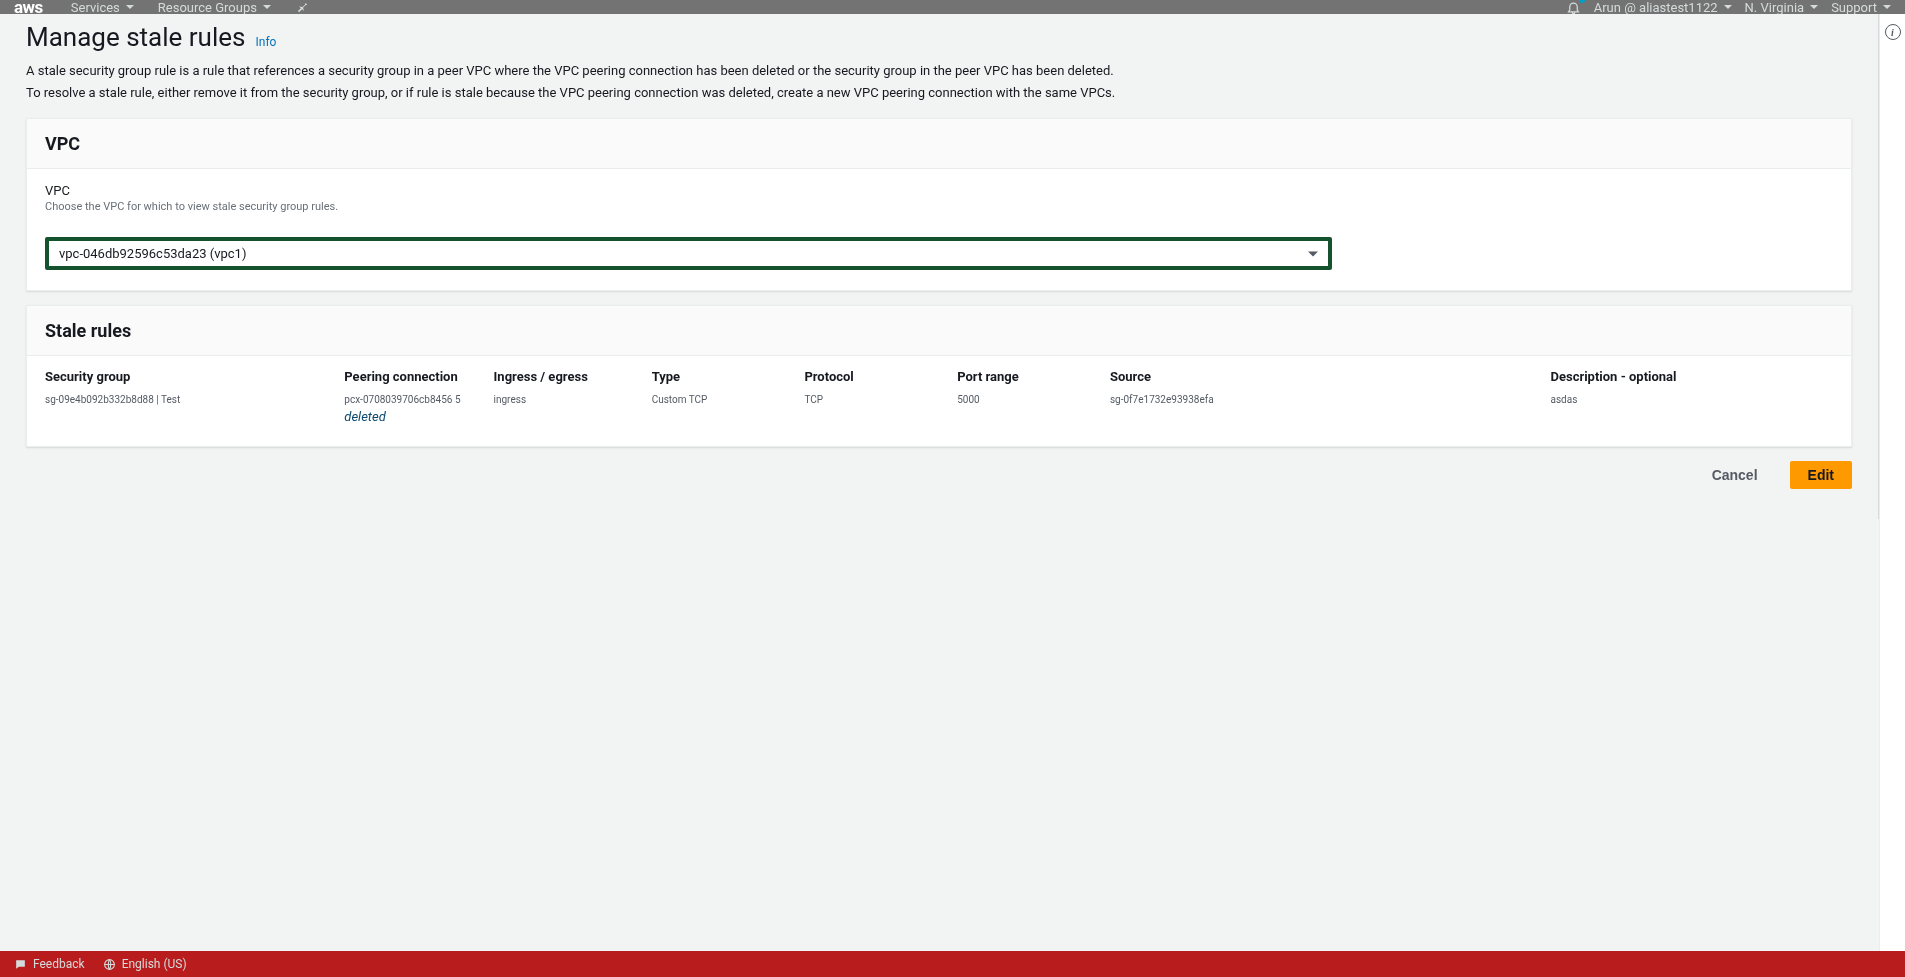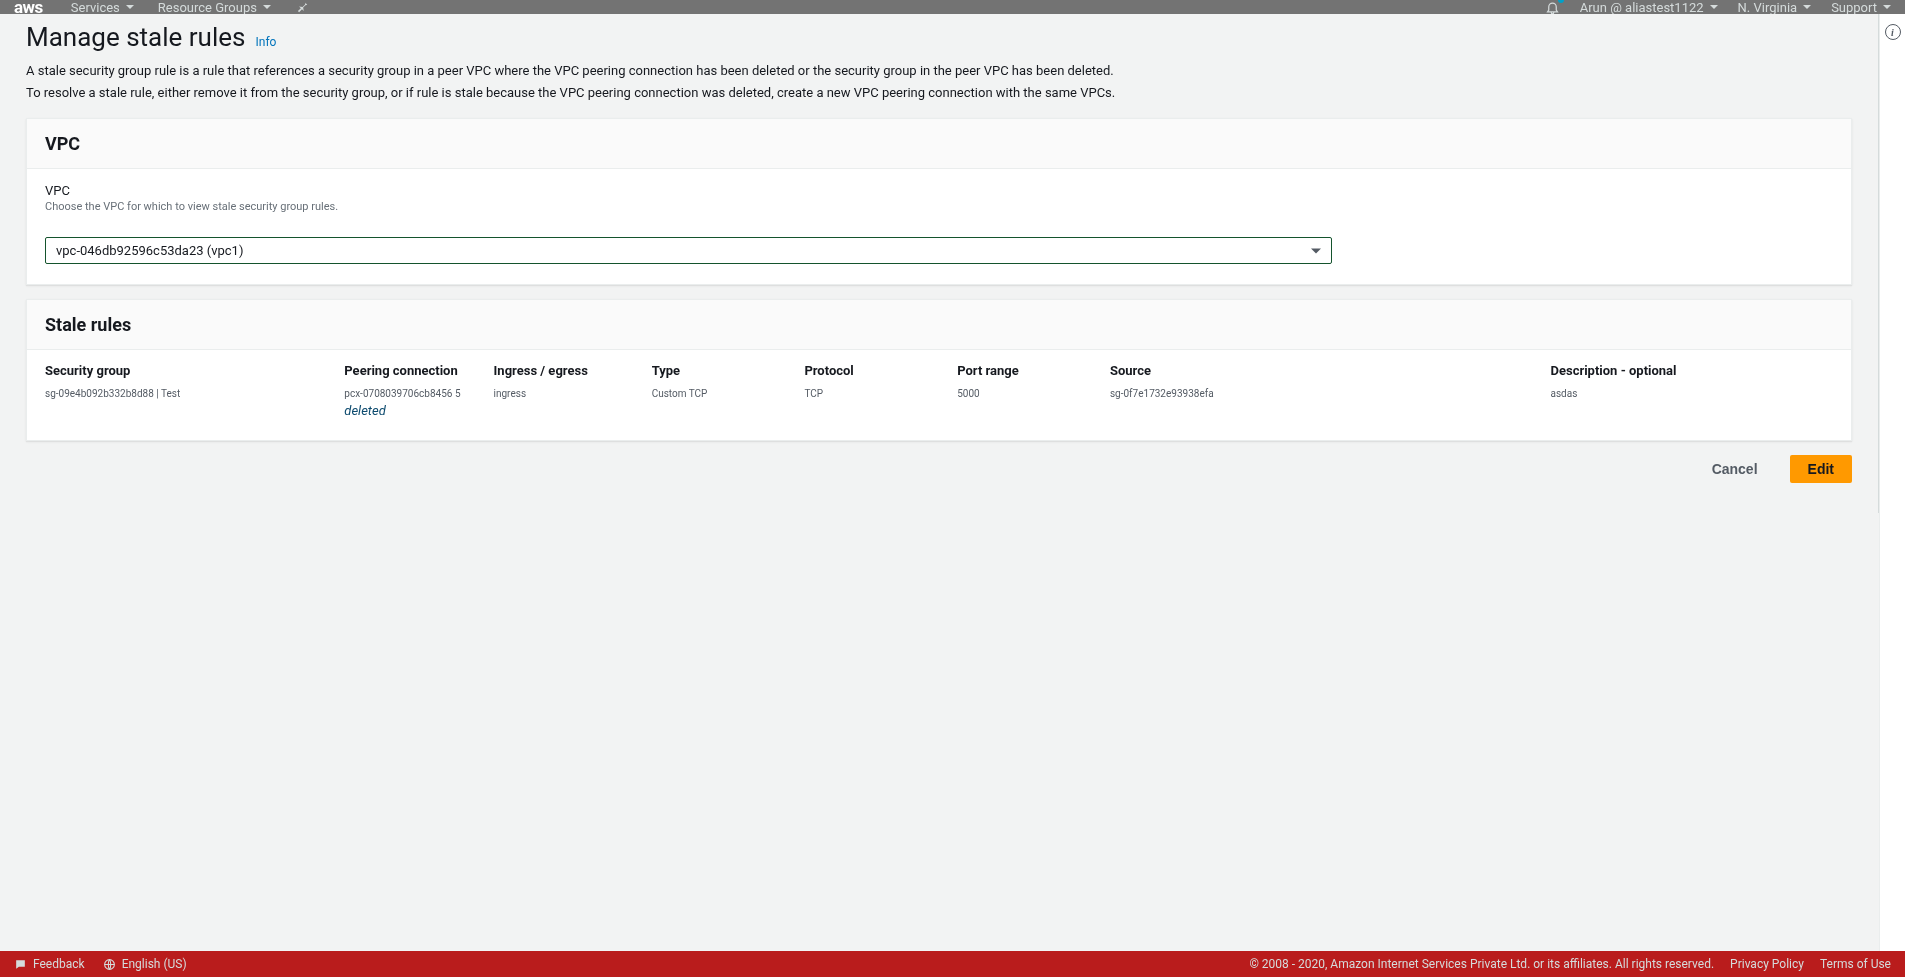--- a/index.html
+++ b/index.html
@@ -38,21 +38,21 @@
   border-bottom:3px solid #ff9900;
   border-radius:0 0 40% 40%;
 }
 .top-left { display:flex; align-items:center; gap:24px; }
 .top-item { display:flex; align-items:center; gap:6px; cursor:pointer; }
 .caret-down {
   width:0;height:0;border-left:4px solid transparent;border-right:4px solid transparent;border-top:4px solid #d5dbdb;
   display:inline-block;
 }
 .pin-icon{ color:#fff; font-size:14px; }
-.top-right{ margin-left:auto; display:flex; align-items:flex-end; gap:20px; }
+.top-right{ margin-left:auto; display:flex; align-items:flex-end; gap:13px; }
 .bell-wrap{ position:relative; cursor:pointer; }
 .blue-dot{
   position:absolute; top:-3px; right:-4px; width:6px;height:6px;background:#00a1c9;border-radius:50%;
 }
 
 .content-wrap{ flex:1; position:relative; background:#f2f3f3; }
 .content-inner{
   margin: 0;
   background:#f2f3f3;
   border-right:1px solid #d5dbdb;
@@ -108,21 +108,21 @@
   font-size:18px;
   font-weight:700;
   color:#16191f;
 }
 .panel-body{ padding:14px 18px 20px; }
 .field-label{ font-size:13px; font-weight:400; color:#16191f; margin-bottom:2px;}
 .field-hint{ font-size:11px; color:#687078; margin-bottom:24px;}
 .select-box{
   position:relative;
   width:72%;
-  border:1px solid #14532d;
+  border:4px solid #14532d;
   border-radius:2px;
   background:#fff;
   padding:5px 32px 5px 10px;
   font-size:13px;
   color:#16191f;
   cursor:pointer;
 }
 .select-box .sel-caret{
   position:absolute; right:10px; top:50%; transform:translateY(-50%);
   width:0;height:0;border-left:5px solid transparent;border-right:5px solid transparent;border-top:5px solid #545b64;
@@ -289,18 +289,13 @@
       <span>Feedback</span>
     </div>
     <div class="f-item">
       <svg width="13" height="13" viewBox="0 0 24 24">
           <circle cx="12" cy="12" r="9" fill="none" stroke="#d5dbdb" stroke-width="2"></circle>
           <path d="M3 12h18M12 3c3 3 3 15 0 18M12 3c-3 3-3 15 0 18" fill="none" stroke="#d5dbdb" stroke-width="2"></path>
         </svg>
       <span>English (US)</span>
     </div>
   </div>
-  <div class="fr">
-    <span>© 2008 - 2020, Amazon Internet Services Private Ltd. or its affiliates. All rights reserved.</span>
-    <a>Privacy Policy</a>
-    <a>Terms of Use</a>
-  </div>
 </div>
 
 </body></html>

